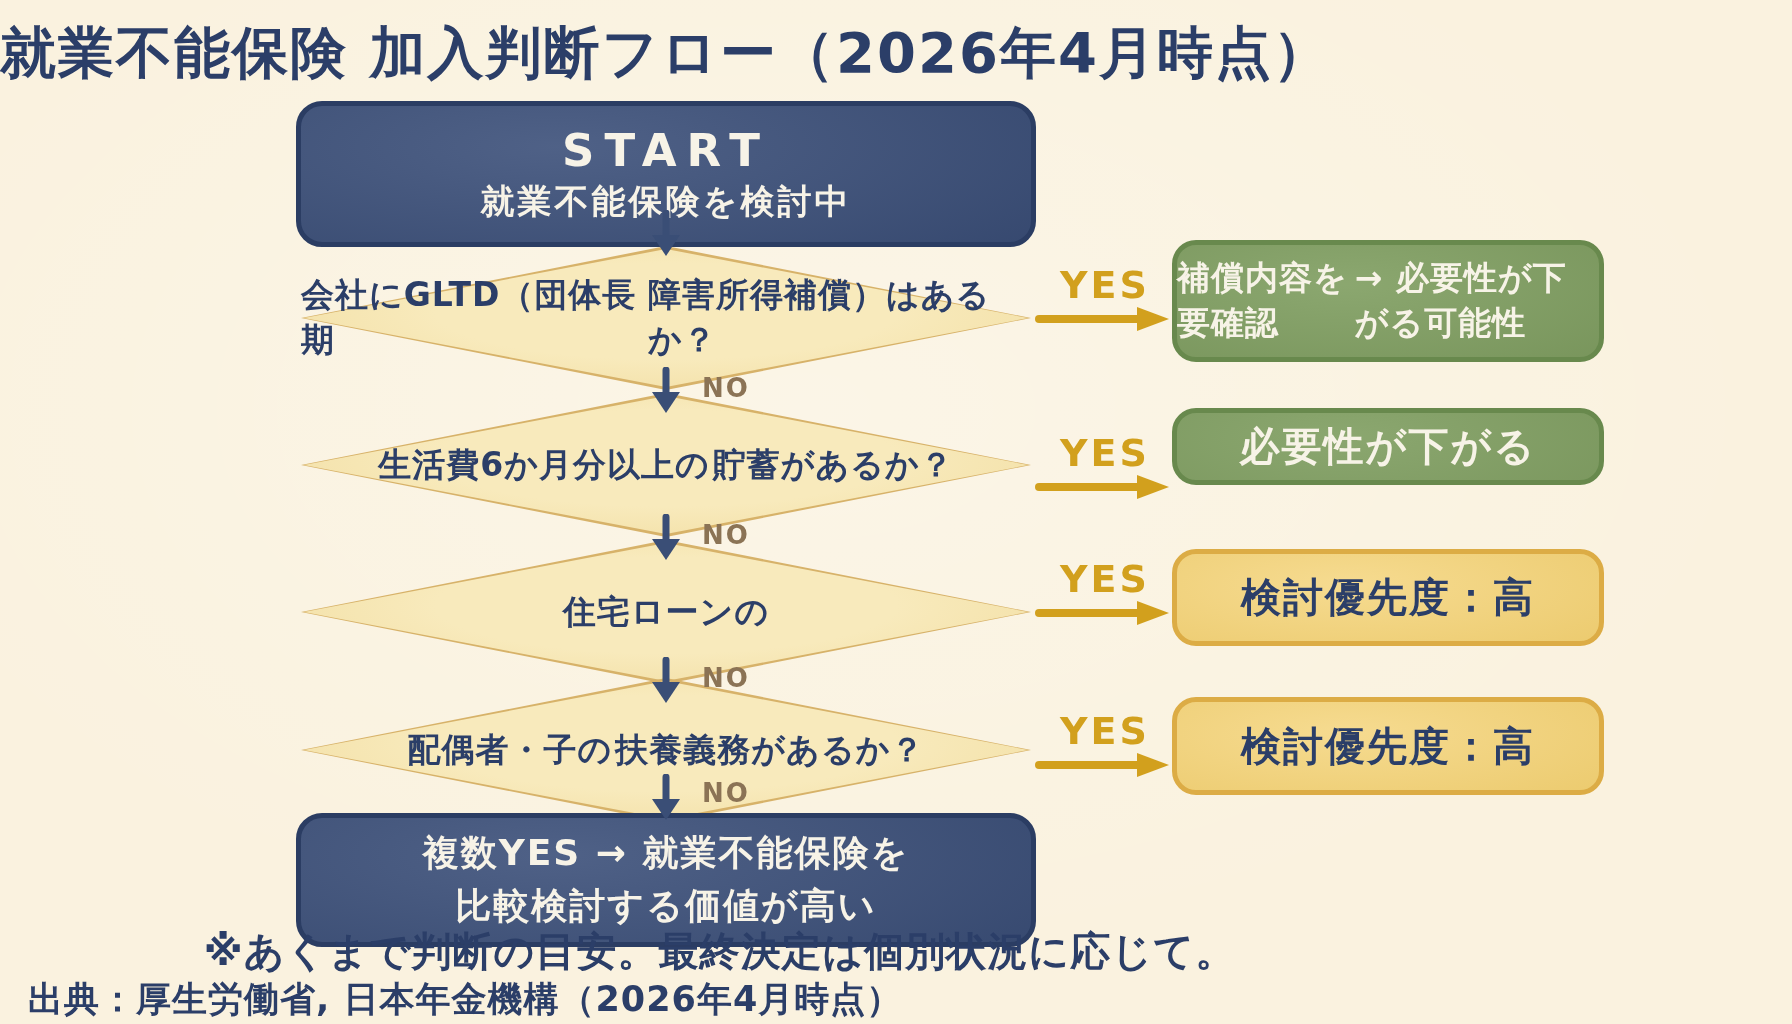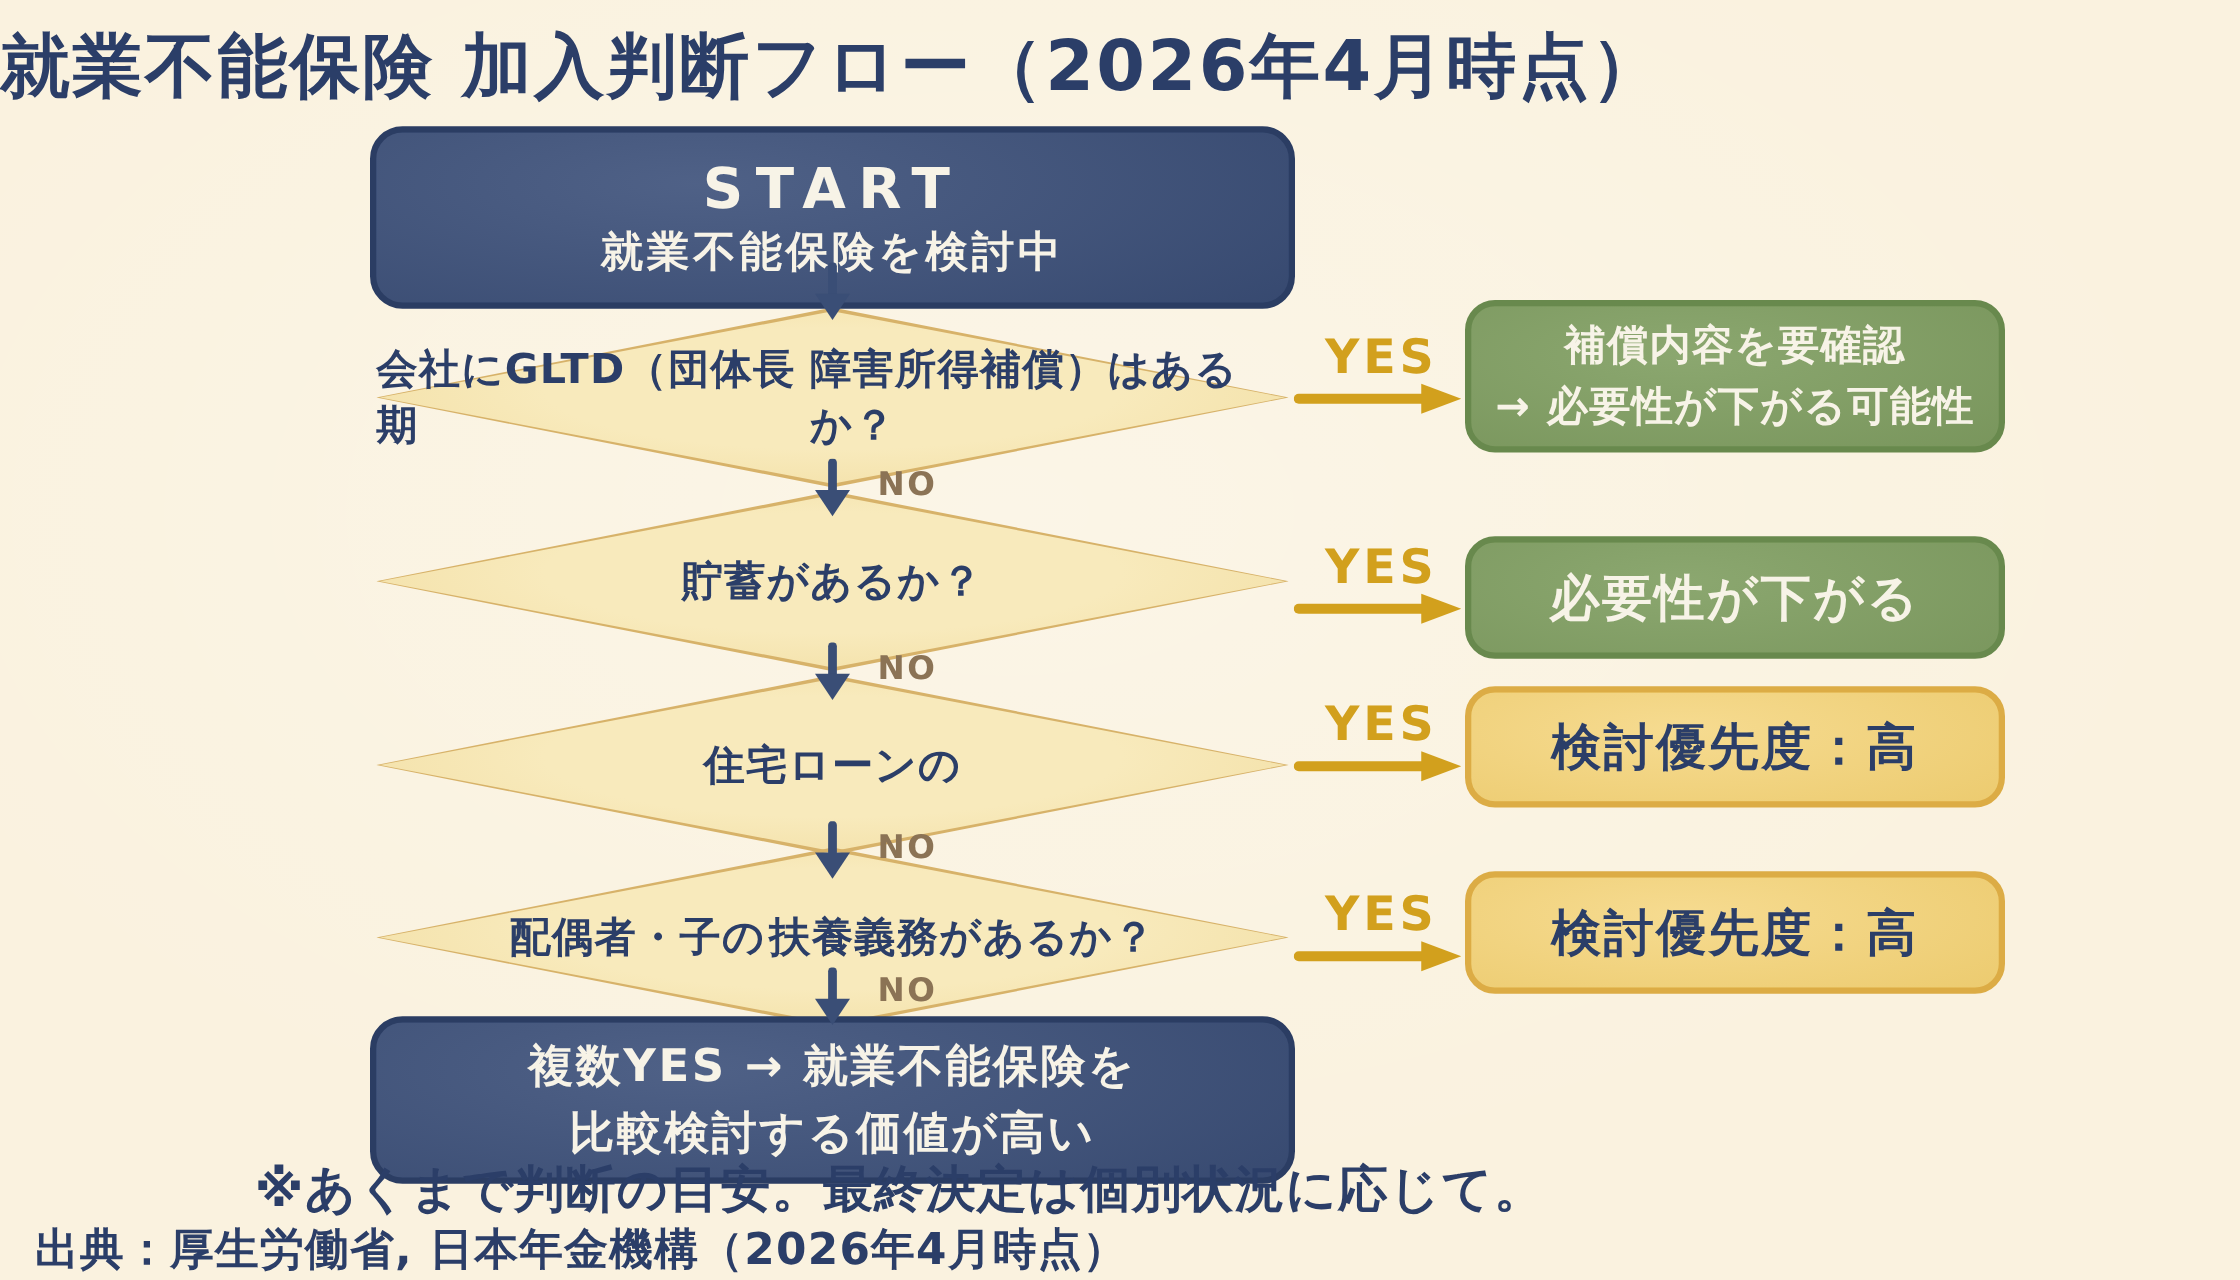--- a/index.html
+++ b/index.html
@@ -64,36 +64,36 @@
   .d1{top:246px;} .d2{top:393px;} .d3{top:540px;} .d4{top:678px;}
   
   .v-arrow{left:649px;width:34px;height:48px;z-index:5;}
   .no-label{left:702px;font-size:26px;font-weight:800;letter-spacing:2px;color:var(--no);z-index:5;}
   .yes-group{width:140px;text-align:center;z-index:5;}
   .yes-label{font-size:38px;font-weight:800;letter-spacing:3px;color:var(--yes);line-height:1.0;}
   
   .result-box{
     left:1172px;width:432px;
     border-radius:24px;
-    display:flex;flex-direction:column;justify-content:center;align-items:center;gap:4px;
+    display:flex;flex-direction:row;justify-content:center;align-items:center;gap:4px;
   }
   .result-green{
     background:radial-gradient(ellipse 420px 130px at 40% 35%, rgba(255,255,255,.10), rgba(0,0,0,.07)),var(--green);
     border:5px solid var(--green_dark);
     color:var(--ivory);
   }
   .result-yellow{
     background:radial-gradient(ellipse 420px 110px at 40% 35%, rgba(255,255,255,.25), rgba(0,0,0,.04)),var(--yellow);
     border:5px solid var(--yellow_dark);
     color:var(--navy_text);
   }
   .r-line-sm{font-size:33px;font-weight:700;letter-spacing:1px;}
   .r-line-lg{font-size:40px;font-weight:700;letter-spacing:2px;}
   .rb1{top:240px;height:122px;}
-  .rb2{top:429px;height:98px;justify-content:center;}
+  .rb2{top:408px;height:77px;justify-content:center;}
   .rb3{top:549px;height:97px;}
   .rb4{top:697px;height:98px;}
   
   .footnote{top:924px;left:0;width:1440px;text-align:center;
     font-size:40px;font-weight:800;letter-spacing:1px;color:var(--navy_text);}
   .source-note{top:976px;left:28px;font-size:35px;font-weight:700;letter-spacing:1px;color:var(--navy_text);}
   svg{display:block;}
 </style>
 </head>
 <body>
@@ -136,20 +136,21 @@
 </div>
 <div class="abs result-box result-green rb1">
   <div class="r-line-sm">補償内容を要確認</div>
   <div class="r-line-sm">→ 必要性が下がる可能性</div>
 </div>
 
 <div class="abs diamond d2">
   <div class="d-outer"></div>
   <div class="d-inner"></div>
   <div class="d-text">
+    <div class="q-line">生活費6か月分以上の</div>
     <div class="q-line">貯蓄があるか？</div>
   </div>
 </div>
 <div class="abs v-arrow" style="top:514px">
   <svg width="34" height="48" viewBox="0 0 34 48">
     <line x1="17" y1="3" x2="17" y2="28" stroke="#3A4E76" stroke-width="7" stroke-linecap="round"></line>
     <polygon points="3,25 17,46 31,25" fill="#3A4E76"></polygon>
   </svg>
 </div>
 <div class="abs no-label" style="top:520px">NO</div>

